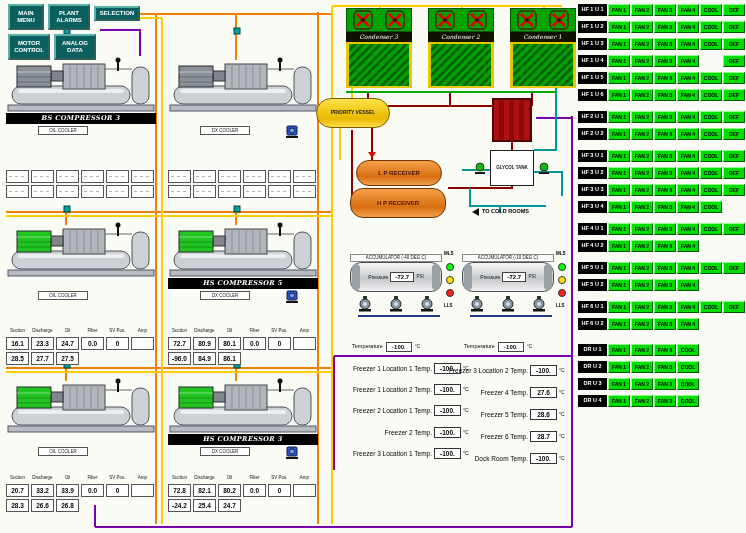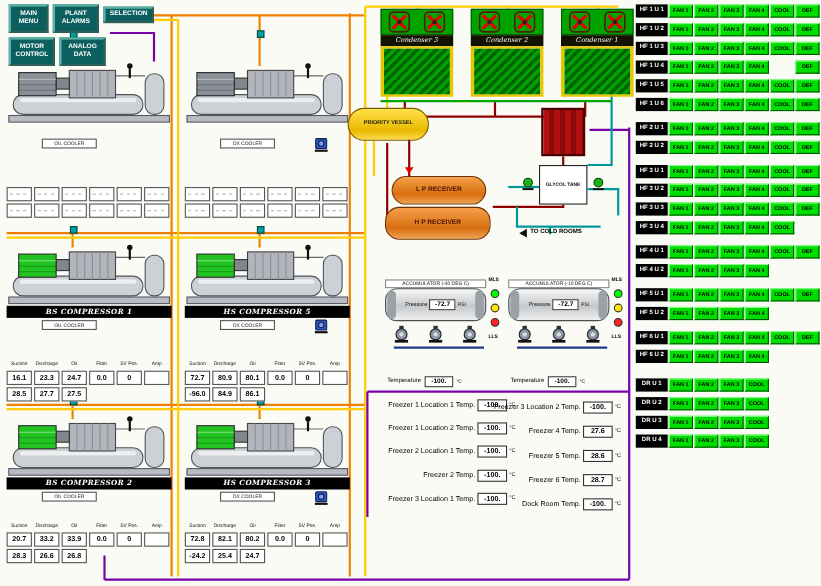--- a/index.html
+++ b/index.html
@@ -246,21 +246,21 @@
         <line x1="92" y1="9" x2="92" y2="34" stroke="#8a8f94"></line>
         <rect x="45" y="16" width="12" height="10" fill="#81868c" stroke="#333"></rect>
         <rect x="11" y="11" width="34" height="21" fill="#8a9098" stroke="#2a2a2a"></rect>
         <line x1="11" y1="17" x2="45" y2="17" stroke="rgba(255,255,255,.45)"></line>
         <line x1="11" y1="22" x2="45" y2="22" stroke="rgba(0,0,0,.25)"></line>
         <line x1="11" y1="27" x2="45" y2="27" stroke="rgba(0,0,0,.25)"></line>
         <rect x="126" y="12" width="17" height="37" rx="8" fill="#cdd1d5" stroke="#50555a"></rect>
         <line x1="99" y1="14" x2="126" y2="14" stroke="#666"></line>
         <circle cx="112" cy="5" r="2.5" fill="#101010"></circle>
         <rect x="111" y="7" width="2" height="9" fill="#101010"></rect>
-      </svg><div class="cooler-box">OIL COOLER</div></div>
+      </svg><div class="comp-label">BS COMPRESSOR 3</div><div class="cooler-box">OIL COOLER</div></div>
     <div class="comp" style="left: 168px; top: 55px;"><svg viewBox="0 0 150 58" width="150" height="58">
         <rect x="2" y="50" width="146" height="6" fill="#b8bcc0" stroke="#556"></rect>
         <rect x="6" y="31" width="118" height="18" rx="9" fill="#cdd1d5" stroke="#50555a"></rect>
         <rect x="12" y="34" width="106" height="4" rx="2" fill="#eceef0"></rect>
         <rect x="57" y="9" width="42" height="25" fill="#b2b6bc" stroke="#444"></rect>
         <line x1="64" y1="9" x2="64" y2="34" stroke="#8a8f94"></line>
         <line x1="71" y1="9" x2="71" y2="34" stroke="#8a8f94"></line>
         <line x1="78" y1="9" x2="78" y2="34" stroke="#8a8f94"></line>
         <line x1="85" y1="9" x2="85" y2="34" stroke="#8a8f94"></line>
         <line x1="92" y1="9" x2="92" y2="34" stroke="#8a8f94"></line>
@@ -290,21 +290,21 @@
         <line x1="92" y1="9" x2="92" y2="34" stroke="#8a8f94"></line>
         <rect x="45" y="16" width="12" height="10" fill="#81868c" stroke="#333"></rect>
         <rect x="11" y="11" width="34" height="21" fill="#21c421" stroke="#2a2a2a"></rect>
         <line x1="11" y1="17" x2="45" y2="17" stroke="rgba(255,255,255,.45)"></line>
         <line x1="11" y1="22" x2="45" y2="22" stroke="rgba(0,0,0,.25)"></line>
         <line x1="11" y1="27" x2="45" y2="27" stroke="rgba(0,0,0,.25)"></line>
         <rect x="126" y="12" width="17" height="37" rx="8" fill="#cdd1d5" stroke="#50555a"></rect>
         <line x1="99" y1="14" x2="126" y2="14" stroke="#666"></line>
         <circle cx="112" cy="5" r="2.5" fill="#101010"></circle>
         <rect x="111" y="7" width="2" height="9" fill="#101010"></rect>
-      </svg><div class="comp-label">BS COMPRESSOR 1</div><div class="cooler-box">OIL COOLER</div></div>
+      </svg><div class="cooler-box">OIL COOLER</div></div>
     <div class="comp" style="left: 168px; top: 220px;"><svg viewBox="0 0 150 58" width="150" height="58">
         <rect x="2" y="50" width="146" height="6" fill="#b8bcc0" stroke="#556"></rect>
         <rect x="6" y="31" width="118" height="18" rx="9" fill="#cdd1d5" stroke="#50555a"></rect>
         <rect x="12" y="34" width="106" height="4" rx="2" fill="#eceef0"></rect>
         <rect x="57" y="9" width="42" height="25" fill="#b2b6bc" stroke="#444"></rect>
         <line x1="64" y1="9" x2="64" y2="34" stroke="#8a8f94"></line>
         <line x1="71" y1="9" x2="71" y2="34" stroke="#8a8f94"></line>
         <line x1="78" y1="9" x2="78" y2="34" stroke="#8a8f94"></line>
         <line x1="85" y1="9" x2="85" y2="34" stroke="#8a8f94"></line>
         <line x1="92" y1="9" x2="92" y2="34" stroke="#8a8f94"></line>
@@ -334,21 +334,21 @@
         <line x1="92" y1="9" x2="92" y2="34" stroke="#8a8f94"></line>
         <rect x="45" y="16" width="12" height="10" fill="#81868c" stroke="#333"></rect>
         <rect x="11" y="11" width="34" height="21" fill="#21c421" stroke="#2a2a2a"></rect>
         <line x1="11" y1="17" x2="45" y2="17" stroke="rgba(255,255,255,.45)"></line>
         <line x1="11" y1="22" x2="45" y2="22" stroke="rgba(0,0,0,.25)"></line>
         <line x1="11" y1="27" x2="45" y2="27" stroke="rgba(0,0,0,.25)"></line>
         <rect x="126" y="12" width="17" height="37" rx="8" fill="#cdd1d5" stroke="#50555a"></rect>
         <line x1="99" y1="14" x2="126" y2="14" stroke="#666"></line>
         <circle cx="112" cy="5" r="2.5" fill="#101010"></circle>
         <rect x="111" y="7" width="2" height="9" fill="#101010"></rect>
-      </svg><div class="comp-label">BS COMPRESSOR 2</div><div class="cooler-box">OIL COOLER</div></div>
+      </svg><div class="cooler-box">OIL COOLER</div></div>
     <div class="comp" style="left: 168px; top: 376px;"><svg viewBox="0 0 150 58" width="150" height="58">
         <rect x="2" y="50" width="146" height="6" fill="#b8bcc0" stroke="#556"></rect>
         <rect x="6" y="31" width="118" height="18" rx="9" fill="#cdd1d5" stroke="#50555a"></rect>
         <rect x="12" y="34" width="106" height="4" rx="2" fill="#eceef0"></rect>
         <rect x="57" y="9" width="42" height="25" fill="#b2b6bc" stroke="#444"></rect>
         <line x1="64" y1="9" x2="64" y2="34" stroke="#8a8f94"></line>
         <line x1="71" y1="9" x2="71" y2="34" stroke="#8a8f94"></line>
         <line x1="78" y1="9" x2="78" y2="34" stroke="#8a8f94"></line>
         <line x1="85" y1="9" x2="85" y2="34" stroke="#8a8f94"></line>
         <line x1="92" y1="9" x2="92" y2="34" stroke="#8a8f94"></line>

